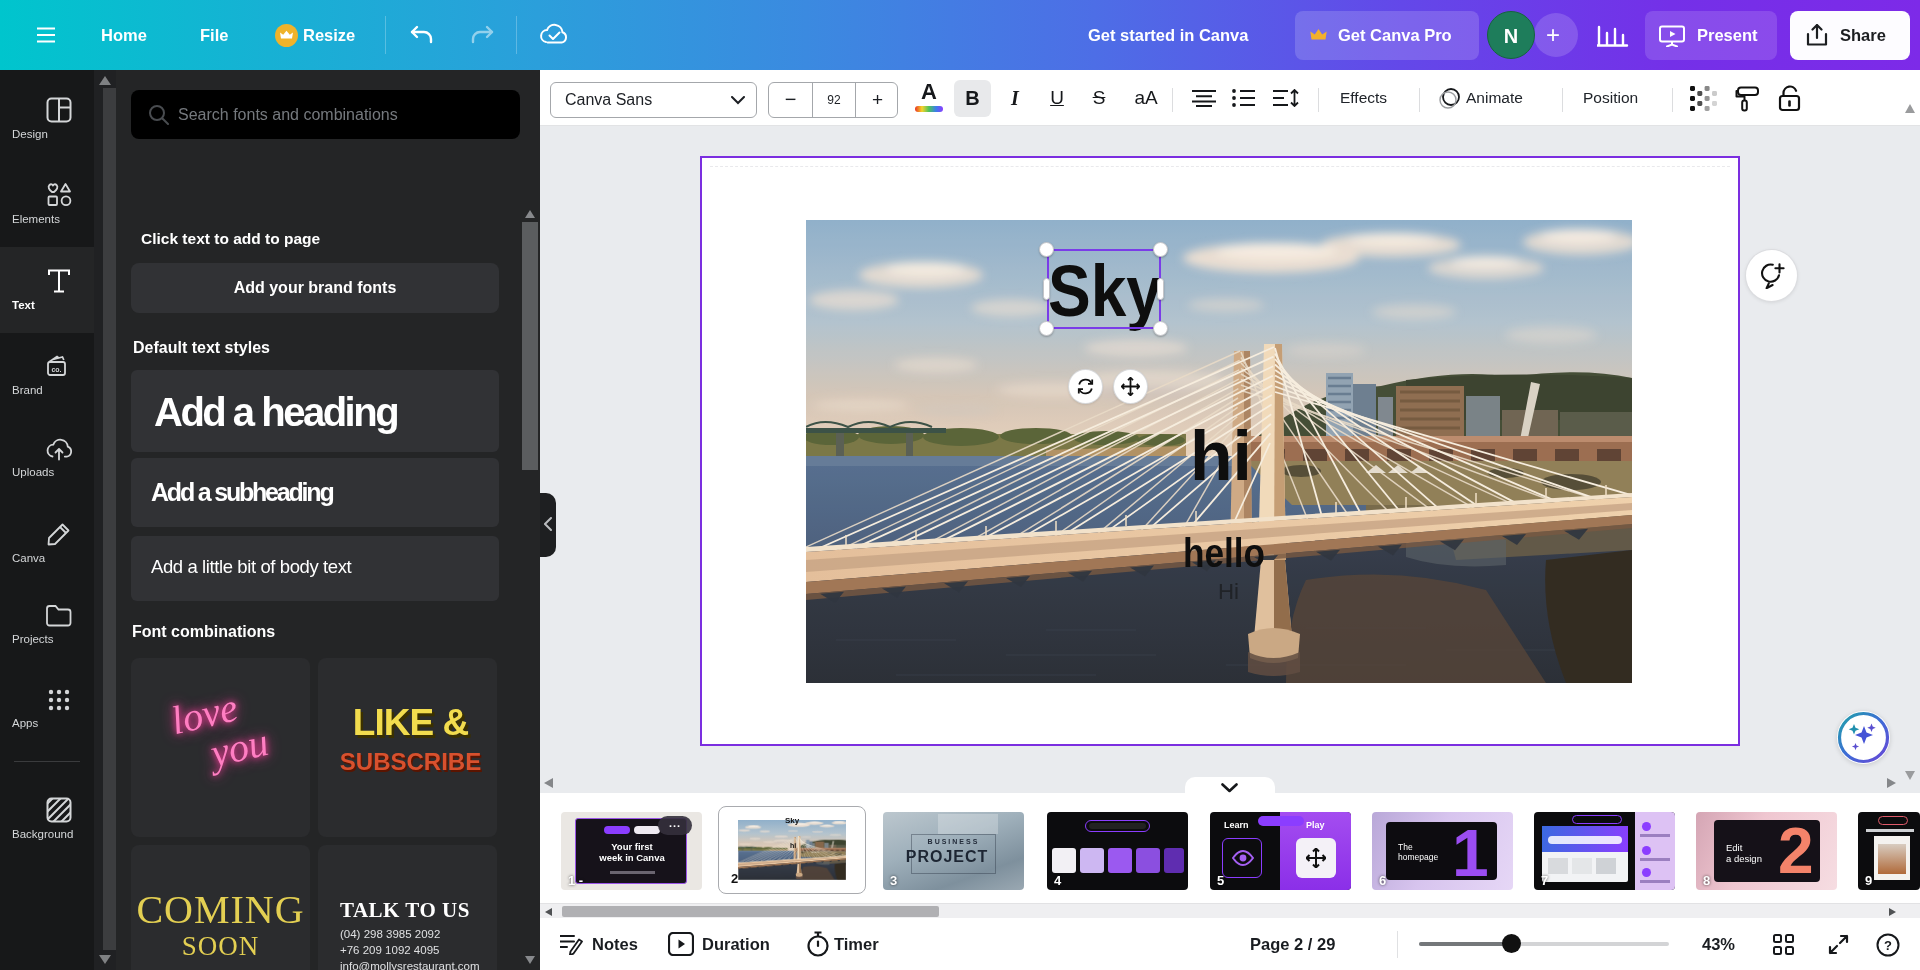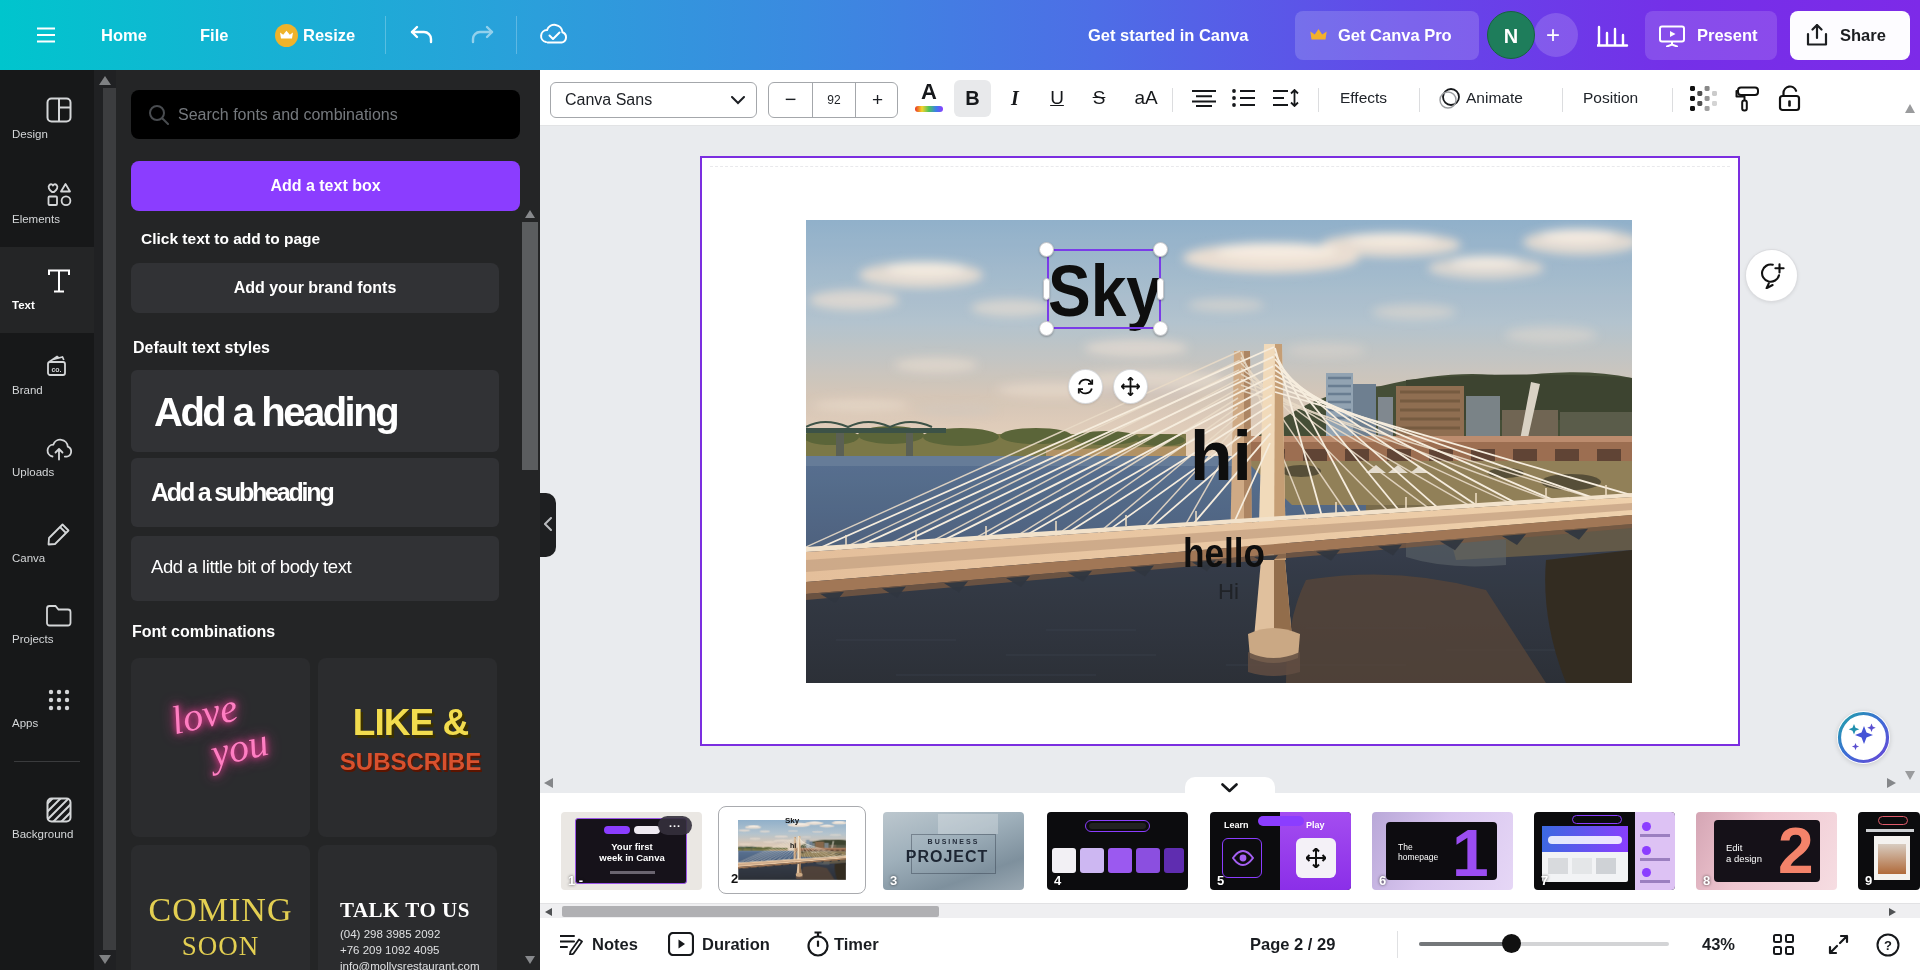--- a/index.html
+++ b/index.html
@@ -186,21 +186,20 @@
   </div>
 
 <div id="panel">
   <div class="abs" style="left:15px;top:20px;width:389px;height:49px;background:#000000;border-radius:8px">
     <svg class="abs" style="left:17px;top:14px" width="21" height="21" viewBox="0 0 21 21">
         <circle cx="9" cy="9" r="7" stroke="#494c50" stroke-width="2" fill="none"></circle>
         <path d="M14.5 14.5L20 20" stroke="#494c50" stroke-width="2" stroke-linecap="round"></path>
       </svg>
     <div class="abs" style="left:47px;top:0;line-height:49px;font-size:16px;color:#75797e">Search fonts and combinations</div>
   </div>
-  <div class="abs" style="left:15px;top:91px;width:389px;height:50px;background:#8b3dff;border-radius:8px;color:#fff;font-weight:700;font-size:16px;text-align:center;line-height:50px">Add a text box</div>
   <div class="abs" style="left:25px;top:160px;color:#fff;font-weight:700;font-size:15.5px">Click text to add to page</div>
   <div class="abs" style="left:15px;top:193px;width:368px;height:50px;background:#313235;border-radius:8px;color:#fff;font-weight:700;font-size:16px;text-align:center;line-height:50px">Add your brand fonts</div>
   <div class="abs" style="left:17px;top:269px;color:#fff;font-weight:700;font-size:16px">Default text styles</div>
   <div class="abs" style="left:15px;top:300px;width:368px;height:82px;background:#313235;border-radius:6px;color:#fff;font-weight:700;font-size:40px">
       <span class="abs" style="left:23px;top:22px;line-height:1;letter-spacing:-2.5px">Add a heading</span>
     </div>
   <div class="abs" style="left:15px;top:388px;width:368px;height:69px;background:#313235;border-radius:6px;color:#fff;font-weight:700;font-size:25px">
       <span class="abs" style="left:20px;top:22px;line-height:1;letter-spacing:-2.2px">Add a subheading</span>
     </div>
   <div class="abs" style="left:15px;top:466px;width:368px;height:65px;background:#313235;border-radius:6px;color:#fff;font-size:18.5px">
@@ -217,21 +216,21 @@
     <div style="font-size:40px;transform:rotate(-13deg)">love</div>
     <div style="font-size:40px;transform:rotate(-13deg);margin-left:40px;margin-top:-10px">you</div>
   </div>
 
   <div class="abs" style="left:222px;top:634px;width:145px;text-align:center">
     <div style="font-size:37px;font-weight:700;letter-spacing:-1px;color:#f2dc4e;text-shadow:2.5px 2.5px 0 #3a3000;line-height:38px">LIKE &amp;</div>
     <div style="font-size:24px;font-weight:700;letter-spacing:0px;color:#d8512e;text-shadow:1.5px 1.5px 0 #5a1400;margin-top:6px">SUBSCRIBE</div>
   </div>
 
   <div class="abs" style="left:15px;top:822px;width:179px;text-align:center;font-family:'Liberation Serif',serif;color:#e3cf52">
-    <div style="font-size:34px;letter-spacing:1px;line-height:36px">COMING</div>
+    <div style="font-size:40px;letter-spacing:1px;line-height:36px">COMING</div>
     <div style="font-size:27px;letter-spacing:1px;line-height:36px">SOON</div>
   </div>
 
   <div class="abs" style="left:224px;top:828px;width:160px;color:#fff">
     <div style="font-family:'Liberation Serif',serif;font-weight:700;font-size:21px;letter-spacing:0.5px">TALK TO US</div>
     <div style="font-size:11.5px;color:#dfe0e2;margin-top:5px">(04) 298 3985 2092</div>
     <div style="font-size:11.5px;color:#dfe0e2;margin-top:4px">+76 209 1092 4095</div>
     <div style="font-size:11.5px;color:#dfe0e2;margin-top:4px">info@mollysrestaurant.com</div>
   </div>
 

